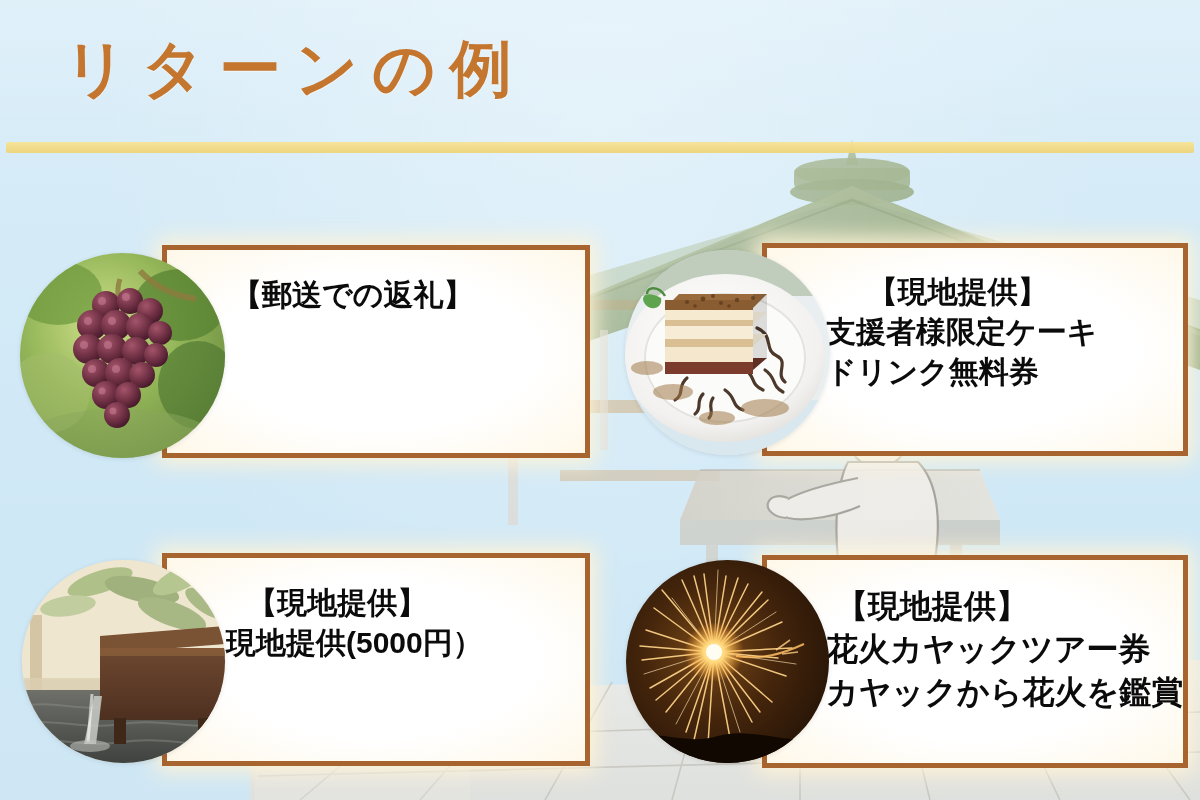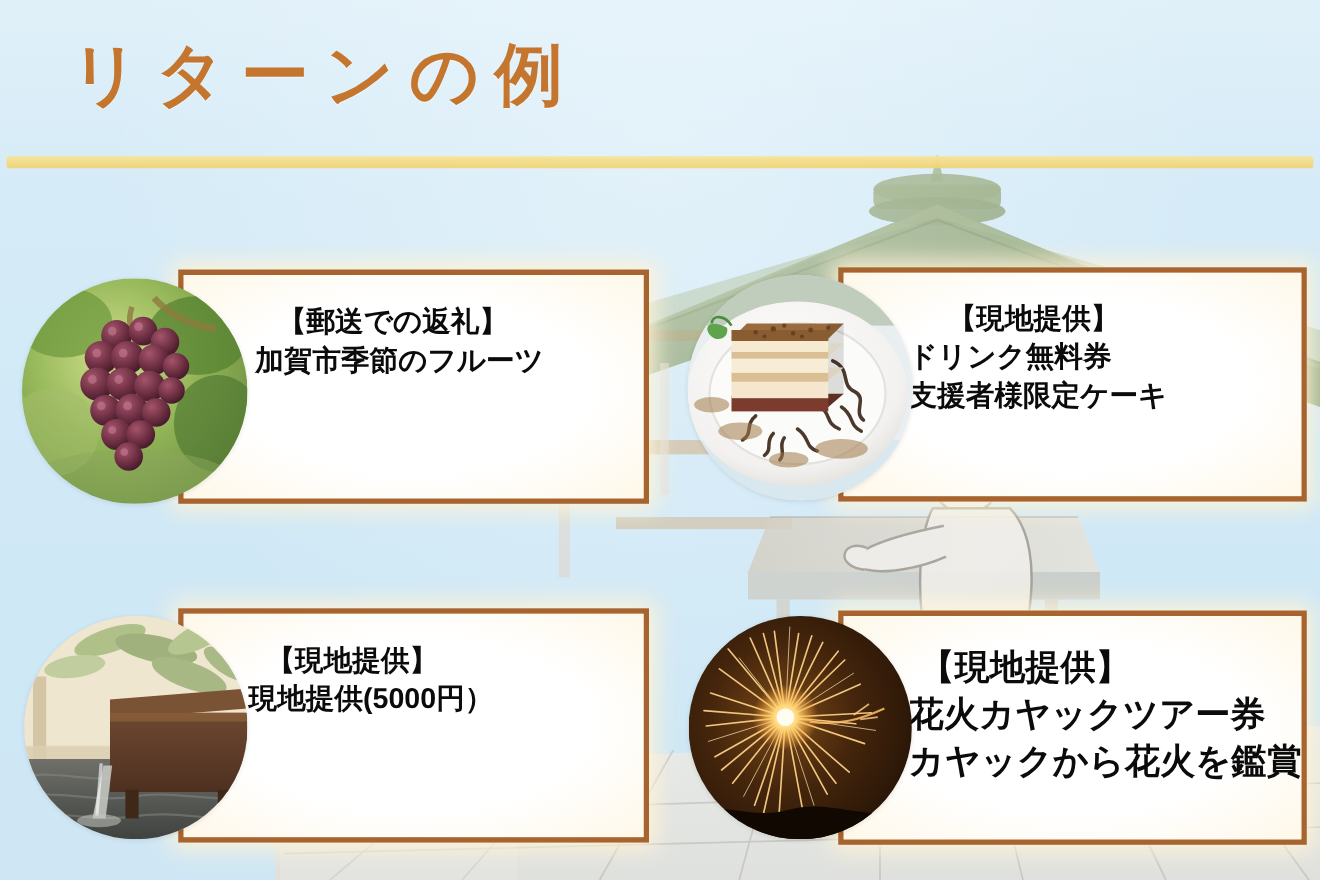--- a/index.html
+++ b/index.html
@@ -77,21 +77,21 @@
   .card-inner {
     position: absolute;
     inset: 0;
     background:
       radial-gradient(ellipse at 50% 50%, #ffffff 55%, #fff8e9 100%);
   }
   .card-text {
     position: absolute;
     box-sizing: border-box;
     color: #0b0b0b;
-    font-size: 26px;
+    font-size: 30px;
     line-height: 1.34;
     font-weight: 700;
     white-space: nowrap;
   }
   .card-text .ln { display: block; }
 
   
   #card-1 { left: 162px; top: 245px; width: 428px; height: 213px; }
   #card-2 { left: 762px; top: 243px; width: 426px; height: 213px; }
   #card-3 { left: 162px; top: 553px; width: 428px; height: 213px; }
@@ -203,30 +203,29 @@
   <div class="bg-wash"></div>
 
   <div class="title">リターンの例</div>
   <div class="divider"></div>
 
   <div class="card" id="card-1">
     <div class="card-inner"></div>
   </div>
   <div class="card-text" id="text-1">
     <span class="ln">【郵送での返礼】</span>
-    <span class="ln">加賀市季節のフルーツ</span>
   </div>
 
   <div class="card" id="card-2">
     <div class="card-inner"></div>
   </div>
   <div class="card-text" id="text-2">
     <span class="ln">【現地提供】</span>
+    <span class="ln">支援者様限定ケーキ</span>
     <span class="ln">ドリンク無料券</span>
-    <span class="ln">支援者様限定ケーキ</span>
   </div>
 
   <div class="card" id="card-3">
     <div class="card-inner"></div>
   </div>
   <div class="card-text" id="text-3">
     <span class="ln">【現地提供】</span>
     <span class="ln">現地提供(5000円）</span>
   </div>
 

